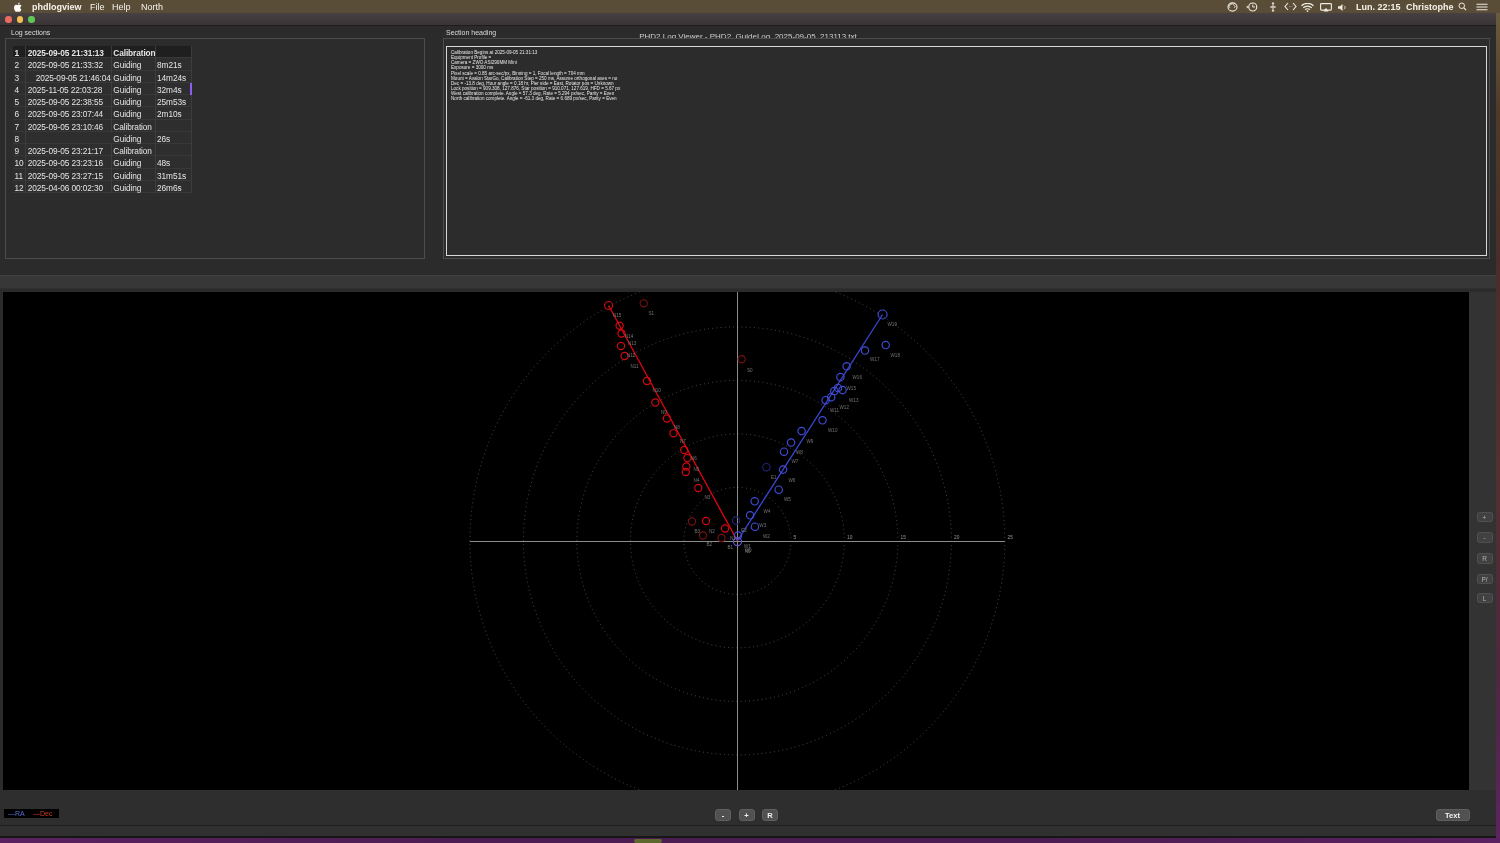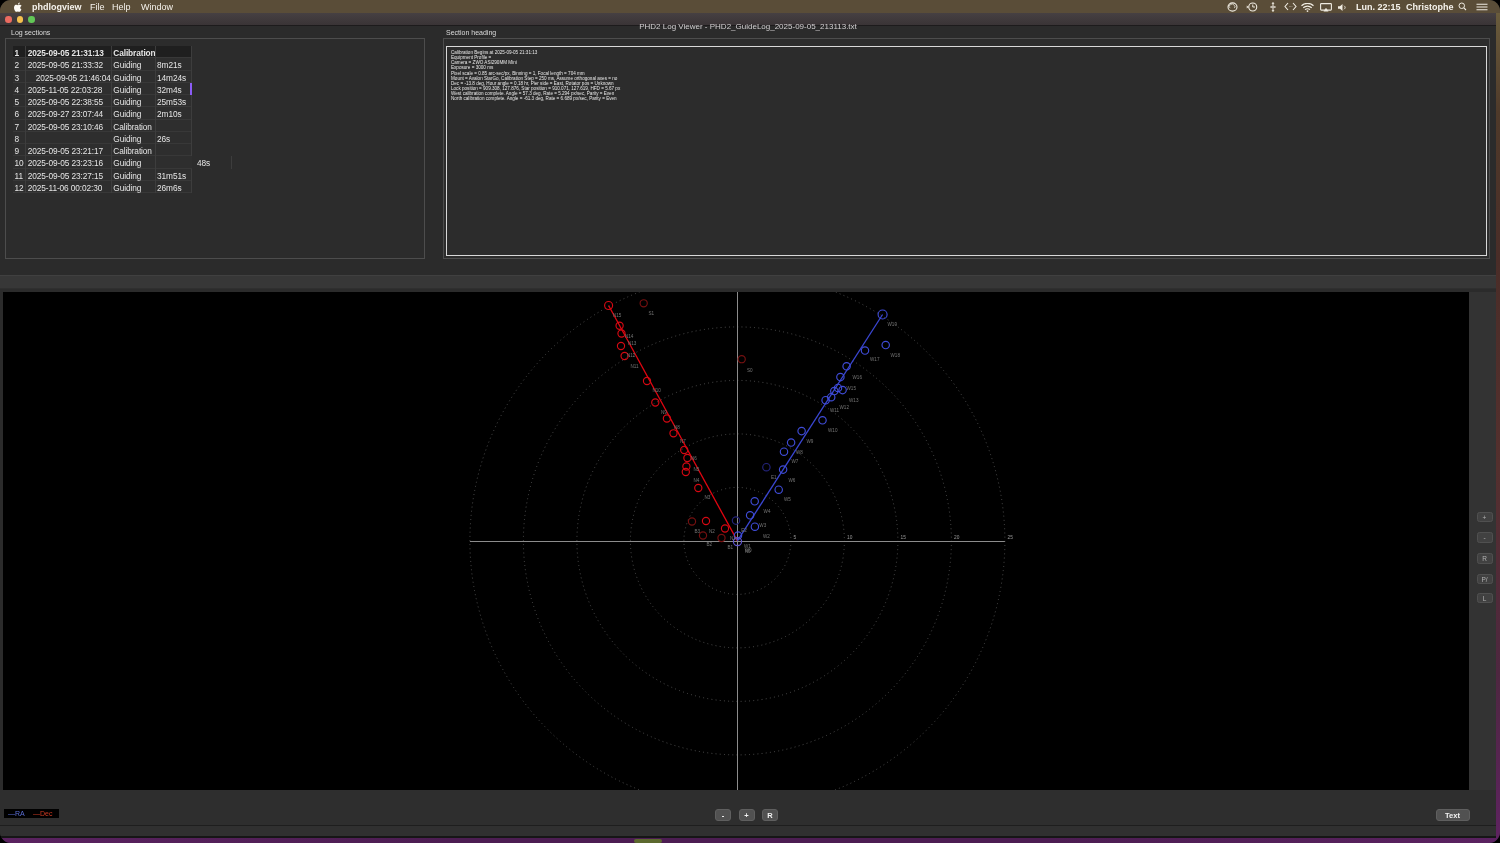--- a/index.html
+++ b/index.html
@@ -1,35 +1,35 @@
 <!DOCTYPE html>
 <html><head>
 <meta charset="utf-8">
 <style>
   html,body{margin:0;padding:0;background:#000;}
-  #screen{position:relative;width:1500px;height:843px;overflow:hidden;background:#2b2b2b;font-family:"Liberation Sans",sans-serif;border-radius:11px;}
+  #screen{position:relative;width:1500px;height:843px;overflow:hidden;background:#2b2b2b;font-family:"Liberation Sans",sans-serif;}
   .abs{position:absolute;}
 </style>
 </head>
 <body>
 <div id="screen">
 
   <div class="abs" style="left:1496px;top:13px;width:4px;height:825px;background:linear-gradient(#6a5c3c 0%,#4f3a2a 12%,#4a2d28 30%,#54302e 55%,#4e2740 80%,#5e2360 100%);"></div>
 
   <div class="abs" style="left:0;top:838px;width:1500px;height:5px;background:linear-gradient(90deg,#5a2260 0%,#4c1d52 30%,#4c1d52 70%,#5a2260 100%);"></div>
   <div class="abs" style="left:634px;top:839px;width:28px;height:4px;background:#5c682e;border-radius:2px;"></div>
 
   <div class="abs" id="menubar" style="left:0;top:0;width:1500px;height:13px;background:#5a4d38;color:#f5f2ec;font-size:9px;">
     <svg class="abs" style="left:13px;top:2px" width="9" height="10" viewBox="0 0 18 20">
         <path fill="#fdfbf7" d="M12.8 10.6c0-2.6 2.1-3.8 2.2-3.9-1.2-1.8-3.1-2-3.7-2-1.6-.2-3.1.9-3.9.9-.8 0-2-.9-3.4-.9C2.3 4.8.7 5.8-.1 7.4c-1.7 3-.4 7.4 1.2 9.8.8 1.2 1.8 2.5 3 2.4 1.2 0 1.7-.8 3.1-.8s1.9.8 3.2.8c1.3 0 2.2-1.2 3-2.4.9-1.4 1.3-2.7 1.3-2.8-.1 0-2.5-1-2.9-3.8zM10.2 3.1c.7-.8 1.1-2 1-3.1-1 0-2.2.7-2.9 1.5-.6.7-1.2 1.9-1 3 1.1.1 2.2-.6 2.9-1.4z" transform="scale(0.95) translate(3,1)"></path>
       </svg>
     <span class="abs" style="left:32px;top:2px;font-weight:bold;">phdlogview</span>
     <span class="abs" style="left:90px;top:2px;">File</span>
     <span class="abs" style="left:112px;top:2px;">Help</span>
-    <span class="abs" style="left:141px;top:2px;">Window</span>
+    <span class="abs" style="left:141px;top:2px;">North</span>
 
     <svg class="abs" style="left:1227px;top:1.5px" width="11" height="10" viewBox="0 0 22 20">
         <ellipse cx="11" cy="10" rx="9" ry="8.3" fill="none" stroke="#f0ece2" stroke-width="2.2"></ellipse>
         <path d="M6.5 11.5c-1.5-.3-2.5-1.3-2.5-2.6 0-1.4 1.1-2.5 2.6-2.6.5-1.5 1.9-2.5 3.6-2.5 1.9 0 3.5 1.3 3.8 3.1 1.2.2 2.2 1.2 2.2 2.5 0 1.2-.9 2.1-2 2.1" fill="none" stroke="#f0ece2" stroke-width="1.6"></path>
       </svg>
     <svg class="abs" style="left:1246px;top:1.5px" width="12" height="10" viewBox="0 0 24 20">
         <circle cx="13.5" cy="10" r="8" fill="none" stroke="#f0ece2" stroke-width="2.2"></circle>
         <path d="M13.5 5v5h4.5" fill="none" stroke="#f0ece2" stroke-width="1.9"></path>
         <path d="M5 10 1.5 7v6z" fill="#f0ece2"></path>
       </svg>
@@ -67,21 +67,21 @@
       </svg>
     <svg class="abs" style="left:1476px;top:2.5px" width="12" height="8" viewBox="0 0 24 16">
         <path d="M1 2.5h22M1 8h22M1 13.5h22" stroke="#f0ece2" stroke-width="2.4"></path>
       </svg>
   </div>
 
   <div class="abs" style="left:0;top:13px;width:1496px;height:13px;background:linear-gradient(#464042,#3a3436);border-bottom:1px solid #1d1b1c;box-sizing:border-box;">
     <span class="abs" style="left:5px;top:3.2px;width:6.5px;height:6.5px;border-radius:50%;background:#ec6b60;"></span>
     <span class="abs" style="left:16.5px;top:3.2px;width:6.5px;height:6.5px;border-radius:50%;background:#f5c04e;"></span>
     <span class="abs" style="left:28px;top:3.2px;width:6.5px;height:6.5px;border-radius:50%;background:#62c656;"></span>
-    <div style="text-align:center;font-size:8px;color:#d2cfd1;padding-top:9px;">PHD2 Log Viewer - PHD2_GuideLog_2025-09-05_213113.txt</div>
+    <div style="text-align:center;font-size:8px;color:#d2cfd1;padding-top:19px;">PHD2 Log Viewer - PHD2_GuideLog_2025-09-05_213113.txt</div>
   </div>
 
   <div class="abs" style="left:11px;top:29px;font-size:7px;color:#dcdcdc;">Log sections</div>
 
   <div class="abs" style="left:5px;top:38px;width:420px;height:221px;border:1px solid #4d4d4d;background:#2c2c2c;box-sizing:border-box;"></div>
 
   <div class="abs" id="logtable" style="left:13px;top:46px;width:179px;font-size:8.3px;color:#e6e6e6;letter-spacing:-0.1px;">
       <div style="position:absolute;left:0;top:0.00px;width:179px;height:12.27px;background:#1f1f1f;font-weight:bold;border-bottom:1px solid #383838;box-sizing:border-box;">
         <span style="position:absolute;left:0.0px;top:0;width:13.3px;height:12.27px;border-right:1px solid #3d3d3d;box-sizing:border-box;padding:2px 0 0 1.5px;overflow:hidden;white-space:nowrap;">1</span>
         <span style="position:absolute;left:13.3px;top:0;width:85.5px;height:12.27px;border-right:1px solid #3d3d3d;box-sizing:border-box;padding:2px 0 0 1.5px;overflow:hidden;white-space:nowrap;">2025-09-05 21:31:13</span>
@@ -107,21 +107,21 @@
         <span style="position:absolute;left:142.6px;top:0;width:36.4px;height:12.27px;border-right:2px solid #8b5cf6;box-sizing:border-box;padding:2px 0 0 1.5px;overflow:hidden;white-space:nowrap;">32m4s</span>
       </div>
       <div style="position:absolute;left:0;top:49.08px;width:179px;height:12.27px;background:#2e2e2e;font-weight:normal;border-bottom:1px solid #383838;box-sizing:border-box;">
         <span style="position:absolute;left:0.0px;top:0;width:13.3px;height:12.27px;border-right:1px solid #3d3d3d;box-sizing:border-box;padding:2px 0 0 1.5px;overflow:hidden;white-space:nowrap;">5</span>
         <span style="position:absolute;left:13.3px;top:0;width:85.5px;height:12.27px;border-right:1px solid #3d3d3d;box-sizing:border-box;padding:2px 0 0 1.5px;overflow:hidden;white-space:nowrap;">2025-09-05 22:38:55</span>
         <span style="position:absolute;left:98.8px;top:0;width:43.8px;height:12.27px;border-right:1px solid #3d3d3d;box-sizing:border-box;padding:2px 0 0 1.5px;overflow:hidden;white-space:nowrap;">Guiding</span>
         <span style="position:absolute;left:142.6px;top:0;width:36.4px;height:12.27px;border-right:1px solid #3d3d3d;box-sizing:border-box;padding:2px 0 0 1.5px;overflow:hidden;white-space:nowrap;">25m53s</span>
       </div>
       <div style="position:absolute;left:0;top:61.35px;width:179px;height:12.27px;background:#2e2e2e;font-weight:normal;border-bottom:1px solid #383838;box-sizing:border-box;">
         <span style="position:absolute;left:0.0px;top:0;width:13.3px;height:12.27px;border-right:1px solid #3d3d3d;box-sizing:border-box;padding:2px 0 0 1.5px;overflow:hidden;white-space:nowrap;">6</span>
-        <span style="position:absolute;left:13.3px;top:0;width:85.5px;height:12.27px;border-right:1px solid #3d3d3d;box-sizing:border-box;padding:2px 0 0 1.5px;overflow:hidden;white-space:nowrap;">2025-09-27 23:07:44</span>
+        <span style="position:absolute;left:13.3px;top:0;width:85.5px;height:12.27px;border-right:1px solid #3d3d3d;box-sizing:border-box;padding:2px 0 0 1.5px;overflow:hidden;white-space:nowrap;">2025-09-05 23:07:44</span>
         <span style="position:absolute;left:98.8px;top:0;width:43.8px;height:12.27px;border-right:1px solid #3d3d3d;box-sizing:border-box;padding:2px 0 0 1.5px;overflow:hidden;white-space:nowrap;">Guiding</span>
         <span style="position:absolute;left:142.6px;top:0;width:36.4px;height:12.27px;border-right:1px solid #3d3d3d;box-sizing:border-box;padding:2px 0 0 1.5px;overflow:hidden;white-space:nowrap;">2m10s</span>
       </div>
       <div style="position:absolute;left:0;top:73.62px;width:179px;height:12.27px;background:#2e2e2e;font-weight:normal;border-bottom:1px solid #383838;box-sizing:border-box;">
         <span style="position:absolute;left:0.0px;top:0;width:13.3px;height:12.27px;border-right:1px solid #3d3d3d;box-sizing:border-box;padding:2px 0 0 1.5px;overflow:hidden;white-space:nowrap;">7</span>
         <span style="position:absolute;left:13.3px;top:0;width:85.5px;height:12.27px;border-right:1px solid #3d3d3d;box-sizing:border-box;padding:2px 0 0 1.5px;overflow:hidden;white-space:nowrap;">2025-09-05 23:10:46</span>
         <span style="position:absolute;left:98.8px;top:0;width:43.8px;height:12.27px;border-right:1px solid #3d3d3d;box-sizing:border-box;padding:2px 0 0 1.5px;overflow:hidden;white-space:nowrap;">Calibration</span>
         <span style="position:absolute;left:142.6px;top:0;width:36.4px;height:12.27px;border-right:1px solid #3d3d3d;box-sizing:border-box;padding:2px 0 0 1.5px;overflow:hidden;white-space:nowrap;"></span>
       </div>
       <div style="position:absolute;left:0;top:85.89px;width:179px;height:12.27px;background:#2e2e2e;font-weight:normal;border-bottom:1px solid #383838;box-sizing:border-box;">
@@ -133,31 +133,31 @@
       <div style="position:absolute;left:0;top:98.16px;width:179px;height:12.27px;background:#2e2e2e;font-weight:normal;border-bottom:1px solid #383838;box-sizing:border-box;">
         <span style="position:absolute;left:0.0px;top:0;width:13.3px;height:12.27px;border-right:1px solid #3d3d3d;box-sizing:border-box;padding:2px 0 0 1.5px;overflow:hidden;white-space:nowrap;">9</span>
         <span style="position:absolute;left:13.3px;top:0;width:85.5px;height:12.27px;border-right:1px solid #3d3d3d;box-sizing:border-box;padding:2px 0 0 1.5px;overflow:hidden;white-space:nowrap;">2025-09-05 23:21:17</span>
         <span style="position:absolute;left:98.8px;top:0;width:43.8px;height:12.27px;border-right:1px solid #3d3d3d;box-sizing:border-box;padding:2px 0 0 1.5px;overflow:hidden;white-space:nowrap;">Calibration</span>
         <span style="position:absolute;left:142.6px;top:0;width:36.4px;height:12.27px;border-right:1px solid #3d3d3d;box-sizing:border-box;padding:2px 0 0 1.5px;overflow:hidden;white-space:nowrap;"></span>
       </div>
       <div style="position:absolute;left:0;top:110.43px;width:179px;height:12.27px;background:#2e2e2e;font-weight:normal;border-bottom:1px solid #383838;box-sizing:border-box;">
         <span style="position:absolute;left:0.0px;top:0;width:13.3px;height:12.27px;border-right:1px solid #3d3d3d;box-sizing:border-box;padding:2px 0 0 1.5px;overflow:hidden;white-space:nowrap;">10</span>
         <span style="position:absolute;left:13.3px;top:0;width:85.5px;height:12.27px;border-right:1px solid #3d3d3d;box-sizing:border-box;padding:2px 0 0 1.5px;overflow:hidden;white-space:nowrap;">2025-09-05 23:23:16</span>
         <span style="position:absolute;left:98.8px;top:0;width:43.8px;height:12.27px;border-right:1px solid #3d3d3d;box-sizing:border-box;padding:2px 0 0 1.5px;overflow:hidden;white-space:nowrap;">Guiding</span>
-        <span style="position:absolute;left:142.6px;top:0;width:36.4px;height:12.27px;border-right:1px solid #3d3d3d;box-sizing:border-box;padding:2px 0 0 1.5px;overflow:hidden;white-space:nowrap;margin-left:40px;">48s</span>
+        <span style="position:absolute;left:142.6px;top:0;width:36.4px;height:12.27px;border-right:1px solid #3d3d3d;box-sizing:border-box;padding:2px 0 0 1.5px;overflow:hidden;white-space:nowrap;">48s</span>
       </div>
       <div style="position:absolute;left:0;top:122.70px;width:179px;height:12.27px;background:#2e2e2e;font-weight:normal;border-bottom:1px solid #383838;box-sizing:border-box;">
         <span style="position:absolute;left:0.0px;top:0;width:13.3px;height:12.27px;border-right:1px solid #3d3d3d;box-sizing:border-box;padding:2px 0 0 1.5px;overflow:hidden;white-space:nowrap;">11</span>
         <span style="position:absolute;left:13.3px;top:0;width:85.5px;height:12.27px;border-right:1px solid #3d3d3d;box-sizing:border-box;padding:2px 0 0 1.5px;overflow:hidden;white-space:nowrap;">2025-09-05 23:27:15</span>
         <span style="position:absolute;left:98.8px;top:0;width:43.8px;height:12.27px;border-right:1px solid #3d3d3d;box-sizing:border-box;padding:2px 0 0 1.5px;overflow:hidden;white-space:nowrap;">Guiding</span>
         <span style="position:absolute;left:142.6px;top:0;width:36.4px;height:12.27px;border-right:1px solid #3d3d3d;box-sizing:border-box;padding:2px 0 0 1.5px;overflow:hidden;white-space:nowrap;">31m51s</span>
       </div>
       <div style="position:absolute;left:0;top:134.97px;width:179px;height:12.27px;background:#2e2e2e;font-weight:normal;border-bottom:1px solid #383838;box-sizing:border-box;">
         <span style="position:absolute;left:0.0px;top:0;width:13.3px;height:12.27px;border-right:1px solid #3d3d3d;box-sizing:border-box;padding:2px 0 0 1.5px;overflow:hidden;white-space:nowrap;">12</span>
-        <span style="position:absolute;left:13.3px;top:0;width:85.5px;height:12.27px;border-right:1px solid #3d3d3d;box-sizing:border-box;padding:2px 0 0 1.5px;overflow:hidden;white-space:nowrap;">2025-11-06 00:02:30</span>
+        <span style="position:absolute;left:13.3px;top:0;width:85.5px;height:12.27px;border-right:1px solid #3d3d3d;box-sizing:border-box;padding:2px 0 0 1.5px;overflow:hidden;white-space:nowrap;">2025-04-06 00:02:30</span>
         <span style="position:absolute;left:98.8px;top:0;width:43.8px;height:12.27px;border-right:1px solid #3d3d3d;box-sizing:border-box;padding:2px 0 0 1.5px;overflow:hidden;white-space:nowrap;">Guiding</span>
         <span style="position:absolute;left:142.6px;top:0;width:36.4px;height:12.27px;border-right:1px solid #3d3d3d;box-sizing:border-box;padding:2px 0 0 1.5px;overflow:hidden;white-space:nowrap;">26m6s</span>
       </div>
     </div>
 
   <div class="abs" style="left:446px;top:29px;font-size:7px;color:#dcdcdc;">Section heading</div>
 
   <div class="abs" style="left:443px;top:38px;width:1047px;height:221px;border:1px solid #4d4d4d;background:#2c2c2c;box-sizing:border-box;"></div>
   <div class="abs" style="left:446px;top:46px;width:1041px;height:210px;border:1px solid #d8d8d8;background:#2c2c2c;box-sizing:border-box;">
     <pre style="margin:3px 0 0 4px;font-family:'Liberation Sans',sans-serif;font-size:4.6px;line-height:5.15px;color:#e8e8e8;letter-spacing:0;">Calibration Begins at 2025-09-05 21:31:13

